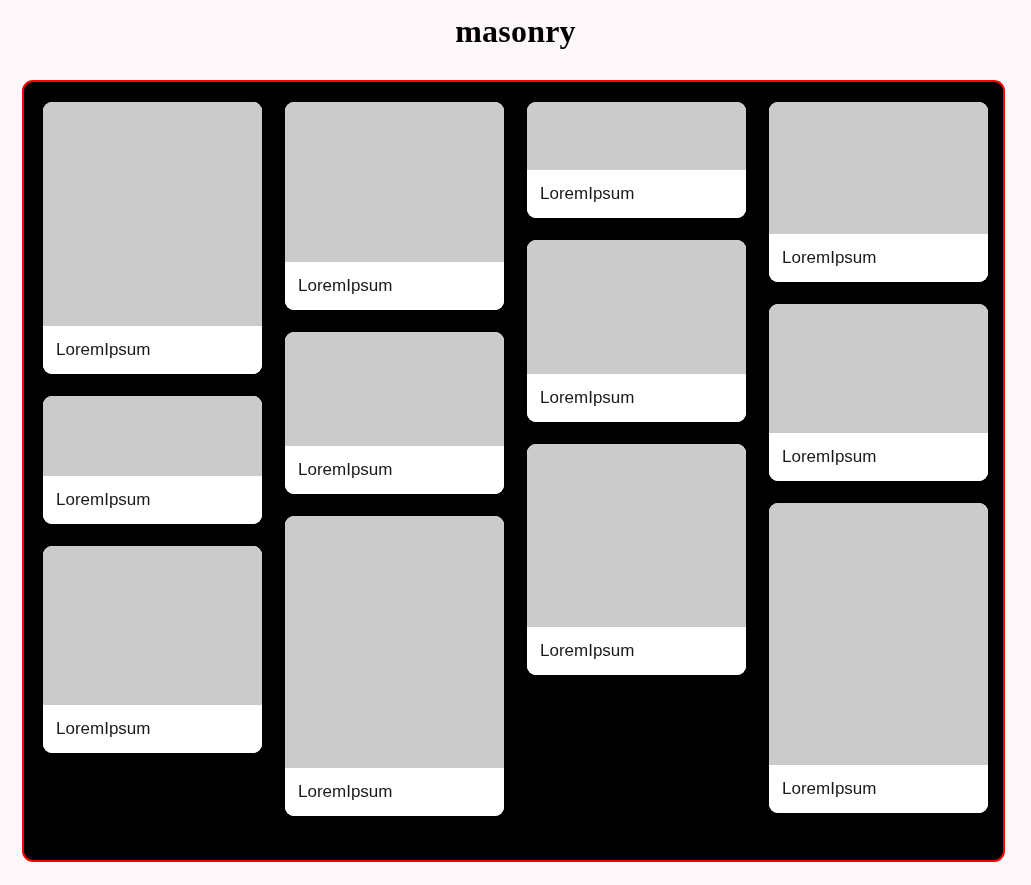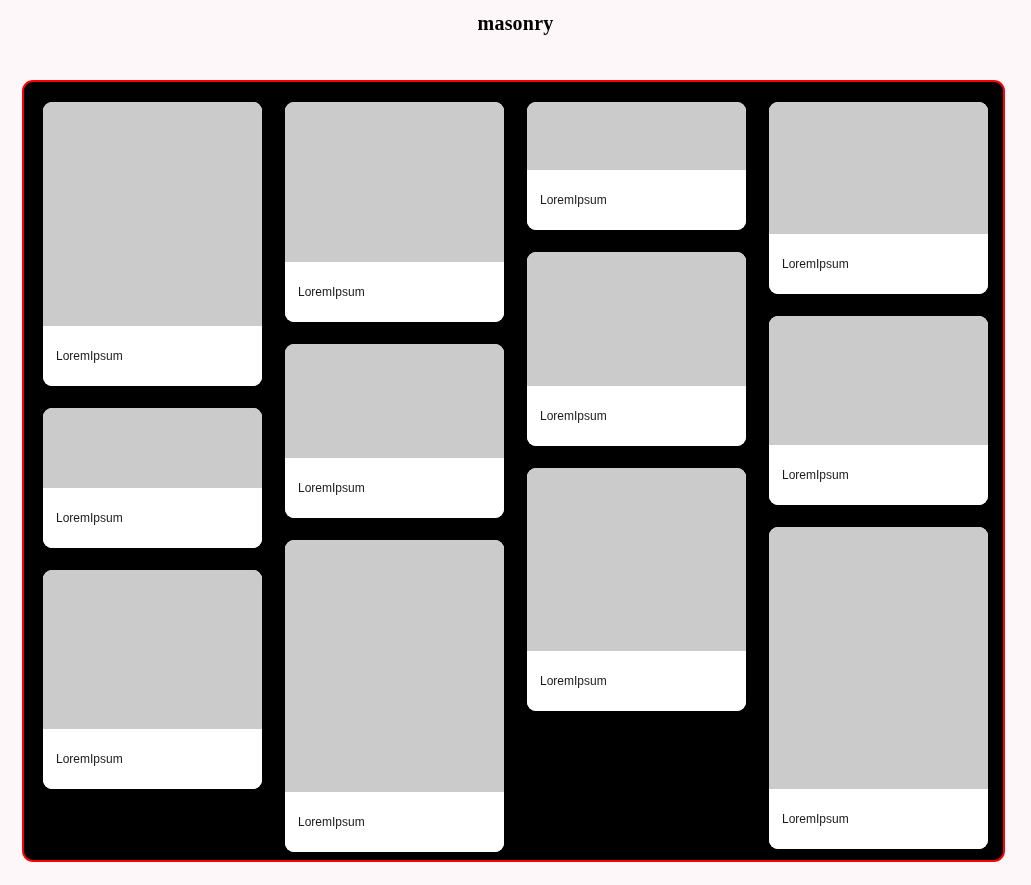--- a/index.html
+++ b/index.html
@@ -9,26 +9,26 @@
   }
   body {
     width: 1031px;
     height: 885px;
     background: #fdf7f9;
     font-family: "Liberation Sans", sans-serif;
     overflow: hidden;
   }
 
   .page-title {
-    margin: 0;
+    margin: 8px;
     padding-top: 6px;
     text-align: center;
     font-family: "Liberation Serif", serif;
     font-weight: bold;
-    font-size: 20px;
+    font-size: 32px;
     line-height: 34px;
     color: #000000;
     letter-spacing: 0.2px;
   }
 
   .masonry-container {
     position: absolute;
     left: 22px;
     top: 80px;
     width: 983px;
@@ -64,26 +64,26 @@
     flex-direction: column;
   }
 
   .card-image {
     background: #cbcbcb;
     width: 100%;
     flex: none;
   }
 
   .card-caption {
-    height: 60px;
+    height: 48px;
     display: flex;
     align-items: center;
     padding: 0 13px;
     box-sizing: border-box;
-    font-size: 12px;
+    font-size: 17px;
     line-height: 18px;
     color: #1a1a1a;
     white-space: nowrap;
   }
 </style>
 </head>
 <body style="background: rgb(253, 247, 249);">
 
 <h1 class="page-title">masonry</h1>
 

